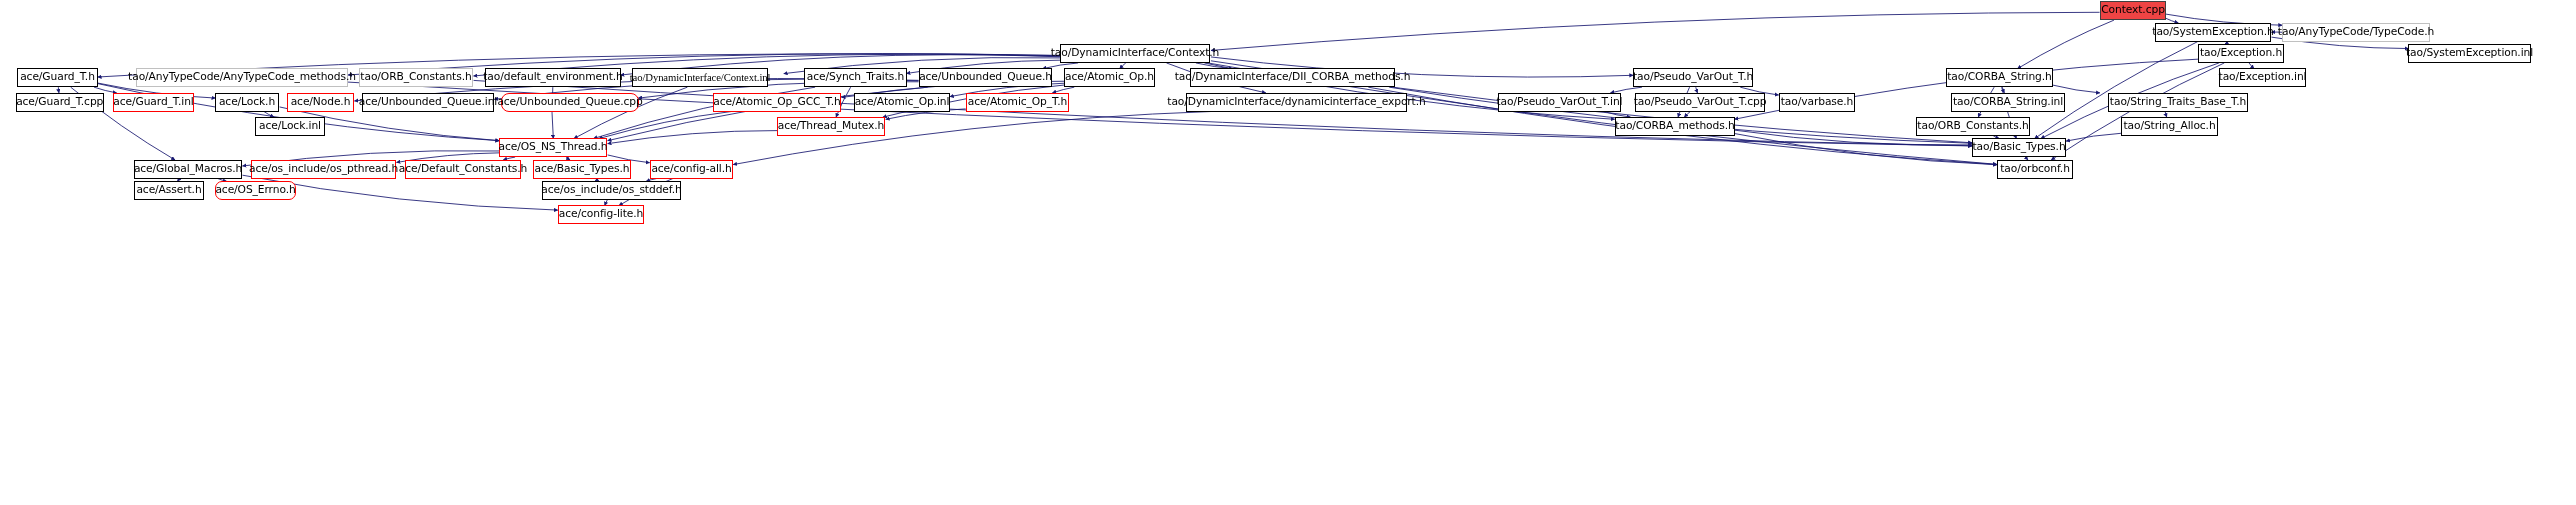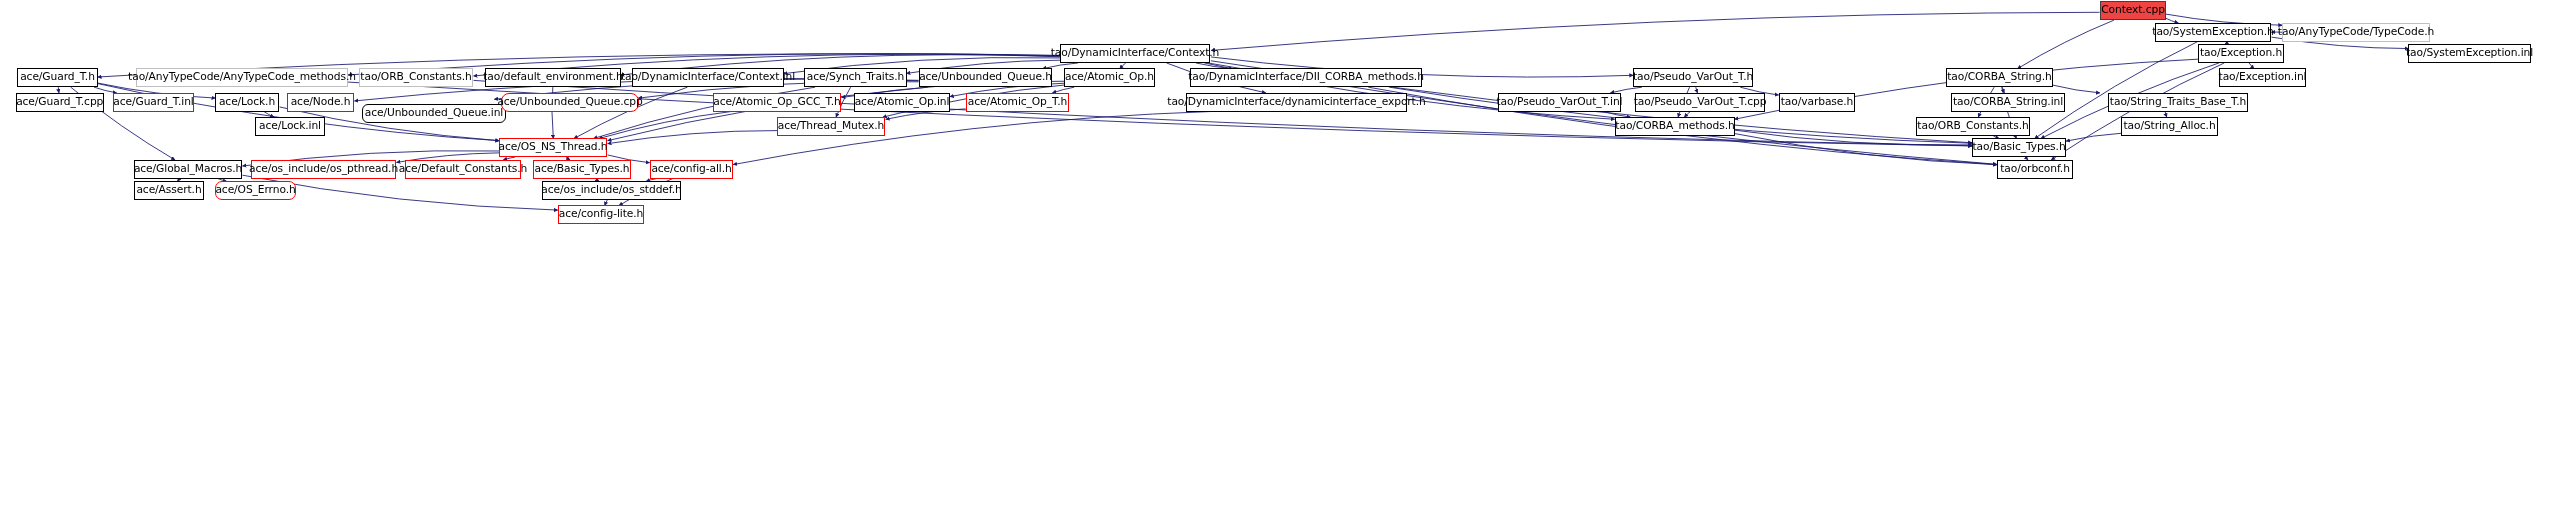--- a/index.html
+++ b/index.html
@@ -131,33 +131,33 @@
       <div class="node root" style="left: 2100px; top: 1.4px; width: 66px;">Context.cpp</div>
       <div class="node" style="left: 2155px; top: 23px; width: 116px;">tao/SystemException.h</div>
       <div class="node grey" style="left: 2282px; top: 23px; width: 148px;">tao/AnyTypeCode/TypeCode.h</div>
       <div class="node" style="left: 1060px; top: 44px; width: 150px;">tao/DynamicInterface/Context.h</div>
       <div class="node" style="left: 2198px; top: 44px; width: 86px;">tao/Exception.h</div>
       <div class="node" style="left: 2408px; top: 44px; width: 123px;">tao/SystemException.inl</div>
       <div class="node" style="left: 17px; top: 68px; width: 81px;">ace/Guard_T.h</div>
       <div class="node grey" style="left: 136px; top: 68px; width: 212px;">tao/AnyTypeCode/AnyTypeCode_methods.h</div>
       <div class="node grey" style="left: 359px; top: 68px; width: 114px;">tao/ORB_Constants.h</div>
       <div class="node" style="left: 485px; top: 68px; width: 136px;">tao/default_environment.h</div>
-      <div class="node" style="left: 632px; top: 68px; width: 152px;">tao/DynamicInterface/Context.inl</div>
+      <div class="node" style="left: 632px; top: 68px; width: 136px; font-family: Liberation Serif, serif;">tao/DynamicInterface/Context.inl</div>
       <div class="node" style="left: 804px; top: 68px; width: 103px;">ace/Synch_Traits.h</div>
       <div class="node" style="left: 919px; top: 68px; width: 133px;">ace/Unbounded_Queue.h</div>
       <div class="node" style="left: 1064px; top: 68px; width: 91px;">ace/Atomic_Op.h</div>
-      <div class="node" style="left: 1190px; top: 68px; width: 232px;">tao/DynamicInterface/DII_CORBA_methods.h</div>
+      <div class="node" style="left: 1190px; top: 68px; width: 205px;">tao/DynamicInterface/DII_CORBA_methods.h</div>
       <div class="node" style="left: 1633px; top: 68px; width: 120px;">tao/Pseudo_VarOut_T.h</div>
       <div class="node" style="left: 1946px; top: 68px; width: 107px;">tao/CORBA_String.h</div>
       <div class="node" style="left: 2219px; top: 68px; width: 87px;">tao/Exception.inl</div>
       <div class="node" style="left: 15.7px; top: 93px; width: 88px;">ace/Guard_T.cpp</div>
       <div class="node red" style="left: 113px; top: 93px; width: 81px;">ace/Guard_T.inl</div>
       <div class="node" style="left: 215px; top: 93px; width: 64px;">ace/Lock.h</div>
       <div class="node red" style="left: 287px; top: 93px; width: 67px;">ace/Node.h</div>
-      <div class="node" style="left: 362px; top: 104px; width: 144px; border-radius: 6px;">ace/Unbounded_Queue.inl</div>
+      <div class="node" style="left: 362px; top: 93px; width: 132px;">ace/Unbounded_Queue.inl</div>
       <div class="node red" style="left: 501px; top: 93px; width: 138px; border-radius: 8px;">ace/Unbounded_Queue.cpp</div>
       <div class="node red" style="left: 713px; top: 93px; width: 128px;">ace/Atomic_Op_GCC_T.h</div>
       <div class="node" style="left: 854px; top: 93px; width: 96px;">ace/Atomic_Op.inl</div>
       <div class="node red" style="left: 966px; top: 93px; width: 103px;">ace/Atomic_Op_T.h</div>
       <div class="node" style="left: 1186px; top: 93px; width: 221px;">tao/DynamicInterface/dynamicinterface_export.h</div>
       <div class="node" style="left: 1498px; top: 93px; width: 123px;">tao/Pseudo_VarOut_T.inl</div>
       <div class="node" style="left: 1635px; top: 93px; width: 130px;">tao/Pseudo_VarOut_T.cpp</div>
       <div class="node" style="left: 1779px; top: 93px; width: 76px;">tao/varbase.h</div>
       <div class="node" style="left: 1951px; top: 93px; width: 114px;">tao/CORBA_String.inl</div>
       <div class="node" style="left: 2092px; top: 93px; width: 140px; margin-left: 16px;">tao/String_Traits_Base_T.h</div>

